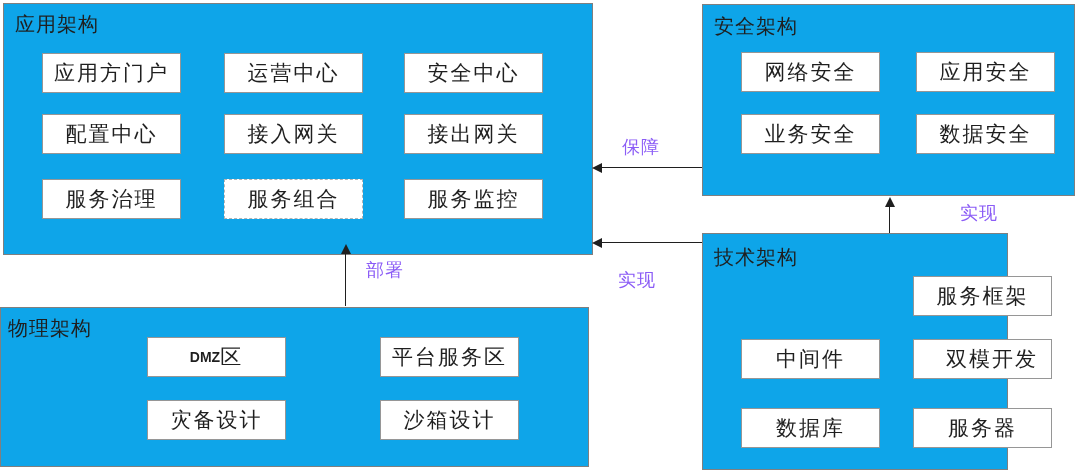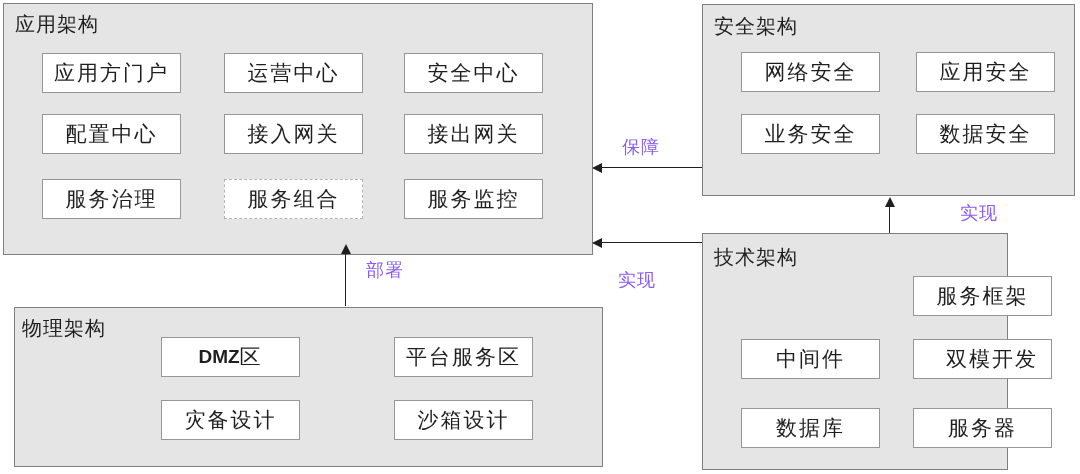--- a/index.html
+++ b/index.html
@@ -1,30 +1,30 @@
 <!DOCTYPE html>
 <html><head>
 <meta charset="utf-8">
 <style>
   html,body{margin:0;padding:0;background:#ffffff;}
   .canvas{
     position:relative;width:1080px;height:474px;background:#ffffff;
     font-family:"Liberation Serif","DejaVu Serif",serif;
     color:#1f1f1f;overflow:hidden;
   }
-  .panel{position:absolute;border:1px solid #7f7f7f;background:#e5e5e5;box-sizing:border-box;}
+  .panel{position:absolute;border:1px solid #7f7f7f;background:#0ea5e9;box-sizing:border-box;}
   .panel-title{position:absolute;font-size:20px;letter-spacing:1px;white-space:nowrap;color:#1f1f1f;}
   .cell{
     position:absolute;width:139px;height:40px;box-sizing:border-box;
     border:1px solid #969696;background:#ffffff;
     display:flex;align-items:center;justify-content:center;
     font-size:21px;letter-spacing:2px;white-space:nowrap;
   }
   .cell.dashed{border:1px dashed #b3b3b3;}
-  .lat{font-weight:bold;letter-spacing:0;font-family:"Liberation Sans",sans-serif;font-size:19px;}
+  .lat{font-weight:bold;letter-spacing:0;font-family:"Liberation Sans",sans-serif;font-size:14px;}
   .hline{position:absolute;height:1px;background:#1f1f1f;}
   .vline{position:absolute;width:1px;background:#1f1f1f;}
   .tri-left{position:absolute;width:0;height:0;
     border-top:5px solid transparent;border-bottom:5px solid transparent;border-right:10px solid #1f1f1f;}
   .tri-up{position:absolute;width:0;height:0;
     border-left:5px solid transparent;border-right:5px solid transparent;border-bottom:10px solid #1f1f1f;}
   .edge-label{position:absolute;font-size:18px;letter-spacing:1px;white-space:nowrap;color:#8b5cf6;}
 </style>
 </head>
 <body>
@@ -58,21 +58,21 @@
   <div class="panel" style="left:702px;top:233px;width:306px;height:237px;">
     <div class="panel-title" style="left:11px;top:10px;">技术架构</div>
     <div class="cell" style="left:210px;top:42px;">服务框架</div>
     <div class="cell" style="left:38px;top:105px;">中间件</div>
     <div class="cell" style="left:210px;top:105px;padding-left:19px;">双模开发</div>
     <div class="cell" style="left:38px;top:174px;">数据库</div>
     <div class="cell" style="left:210px;top:174px;">服务器</div>
   </div>
 
   
-  <div class="panel" style="left:14px;top:307px;width:589px;height:160px;">
+  <div class="panel" style="left:0;top:307px;width:589px;height:160px;">
     <div class="panel-title" style="left:7px;top:7px;">物理架构</div>
     <div class="cell" style="left:146px;top:29px;"><span class="lat">DMZ</span>区</div>
     <div class="cell" style="left:146px;top:92px;">灾备设计</div>
     <div class="cell" style="left:379px;top:29px;">平台服务区</div>
     <div class="cell" style="left:379px;top:92px;">沙箱设计</div>
   </div>
 
   
   <div style="display:contents">
     <div class="tri-left" style="left:592px;top:163px;"></div>

